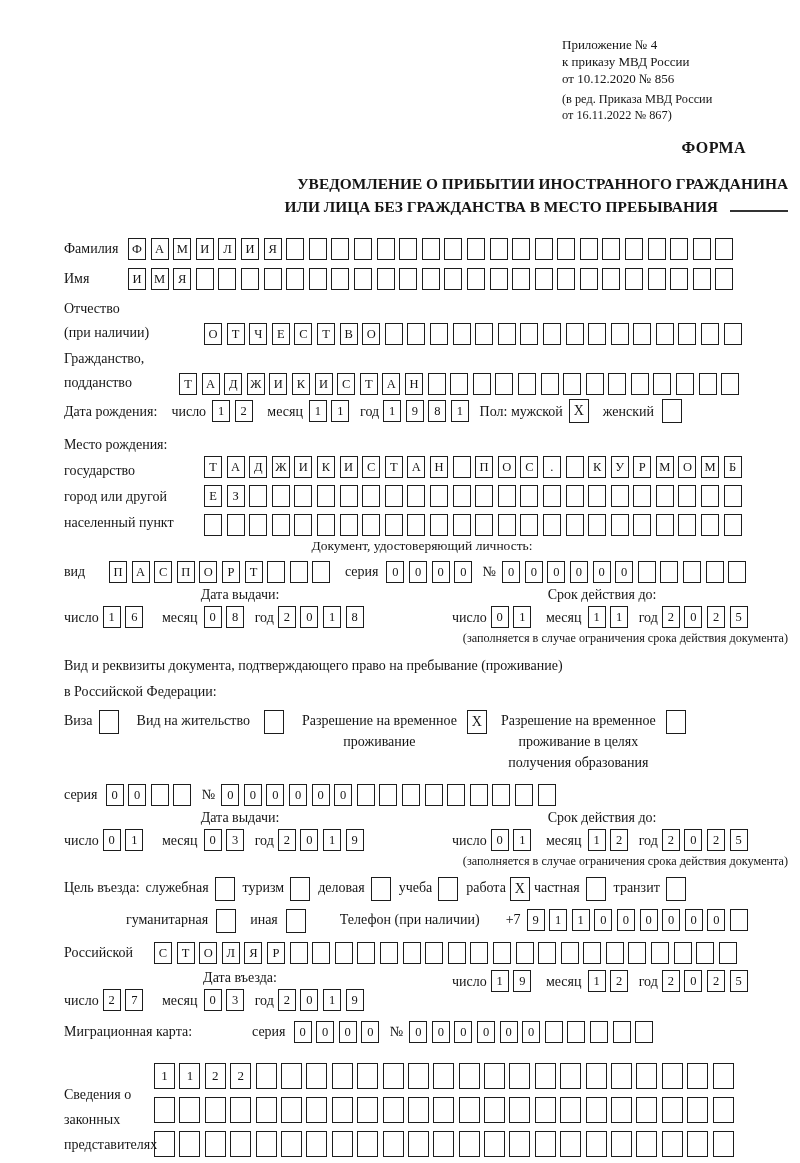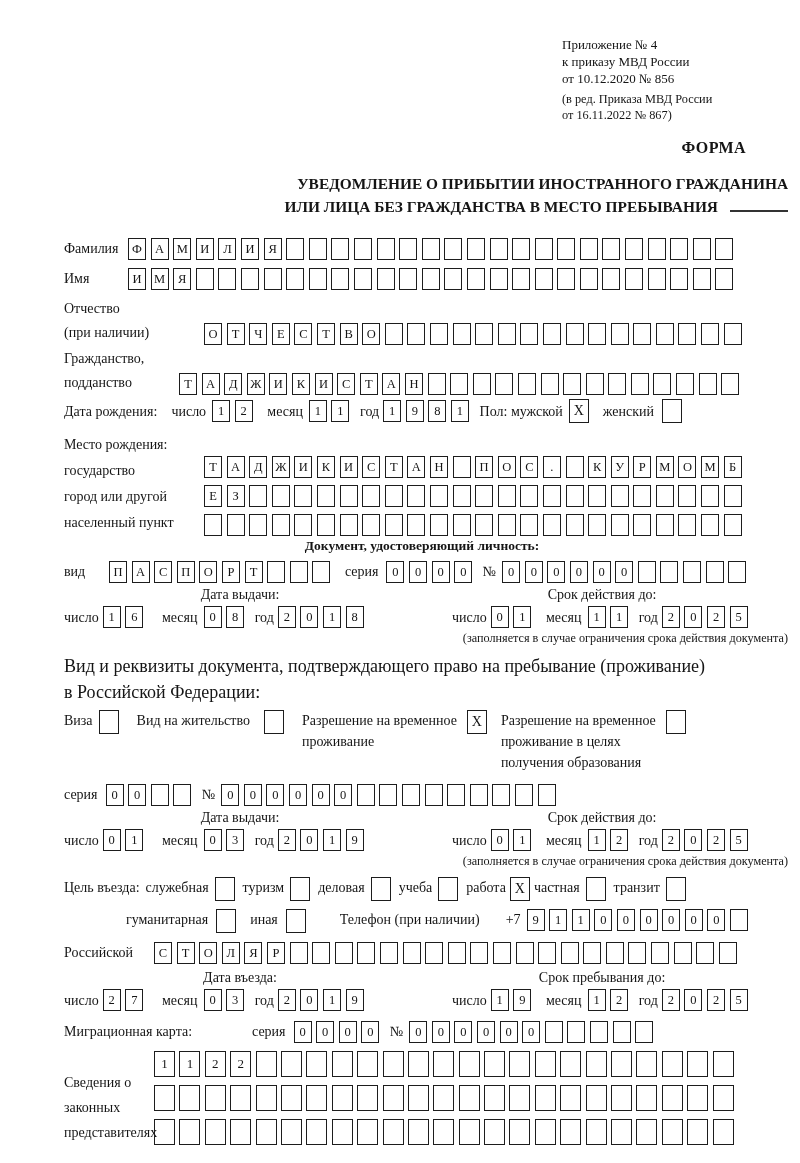--- a/index.html
+++ b/index.html
@@ -28,31 +28,31 @@
     display:inline-flex;align-items:center;justify-content:center;
     font-size:12.5px;line-height:20px;flex:none;
   }
   .big .cell{width:19px;height:24px;margin-right:4.4px;font-size:13px;}
   .cbx{
     box-sizing:content-box;width:18px;height:22px;border:1.6px solid #1d1d1d;
     display:inline-flex;align-items:center;justify-content:center;font-size:14px;flex:none;
   }
   .gap6{margin-left:6px}.gap10{margin-left:10px}.gap14{margin-left:14px}.gap18{margin-left:18px}
   .mr4{margin-right:4px}.mr6{margin-right:6px}.mr8{margin-right:8px}
-  .center-head{font-weight:bold;font-size:13.5px;text-align:center;margin:2px 0 6px -8px;}
+  .center-head{font-weight:normal;font-size:13.5px;text-align:center;margin:2px 0 6px -8px;}
   .dblock{display:flex;margin-bottom:1px;}
   .dleft{width:352px;}
   .dright{margin-left:36px;}
   .dhead{font-size:14px;text-align:center;margin-bottom:3px;}
   .dnums{display:flex;align-items:flex-start;}
   .note{font-size:12.2px;text-align:right;padding-right:0;margin:2px 0 8px 0;}
-  .para{font-size:18px;line-height:24px;margin-bottom:2px;}
+  .para{font-size:14px;line-height:24px;margin-bottom:2px;}
   .permits{display:flex;align-items:flex-start;margin:6px 0 10px 0;}
   .p-item{display:flex;align-items:flex-start;flex:none;}
-  .p-stack{font-size:14px;line-height:21px;}
+  .p-stack{text-align:center;font-size:14px;line-height:21px;}
   .goal{display:flex;align-items:flex-start;flex-wrap:nowrap;margin-bottom:8px;}
   .goal .lbl{line-height:22px;}
 </style>
 </head>
 <body>
 
 <div class="page">
 
   <div class="hdr">
     <div>Приложение № 4</div>
@@ -601,21 +601,20 @@
           <span class="lbl gap6 mr4">год</span>
           <span class="cells">
               <span class="cell">2</span>
               <span class="cell">0</span>
               <span class="cell">1</span>
               <span class="cell">9</span>
             </span>
         </div>
       </div>
       <div class="dright">
-        <div class="dhead">Срок пребывания до:</div>
         <div class="dnums">
           <span class="lbl mr4">число</span>
           <span class="cells">
               <span class="cell">1</span>
               <span class="cell">9</span>
             </span>
           <span class="lbl gap10 mr6">месяц</span>
           <span class="cells">
               <span class="cell">1</span>
               <span class="cell">2</span>
@@ -624,21 +623,21 @@
           <span class="cells">
               <span class="cell">2</span>
               <span class="cell">0</span>
               <span class="cell">2</span>
               <span class="cell">5</span>
             </span>
         </div>
       </div>
     </div>
 
-    <div class="row" style="align-items:center;margin-bottom:8px">
+    <div class="row" style="align-items:center;margin-bottom:20px">
       <span class="lbl" style="width:188px">Миграционная карта:</span>
       <span class="lbl mr8">серия</span>
       <span class="cells">
           <span class="cell">0</span>
           <span class="cell">0</span>
           <span class="cell">0</span>
           <span class="cell">0</span>
         </span>
       <span class="lbl gap6 mr6">№</span>
       <span class="cells">

